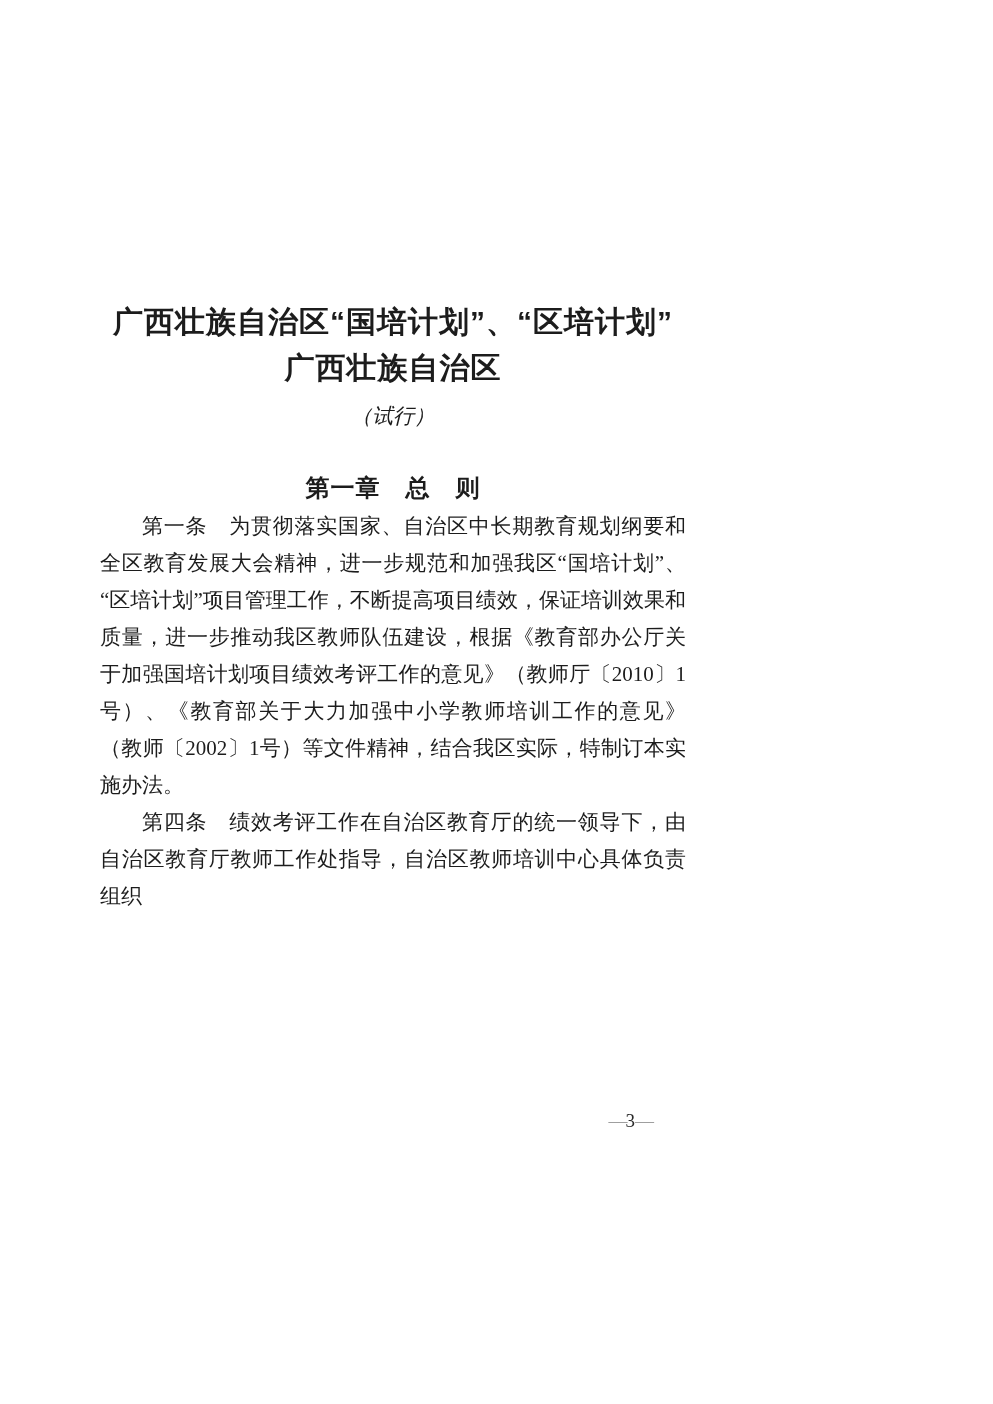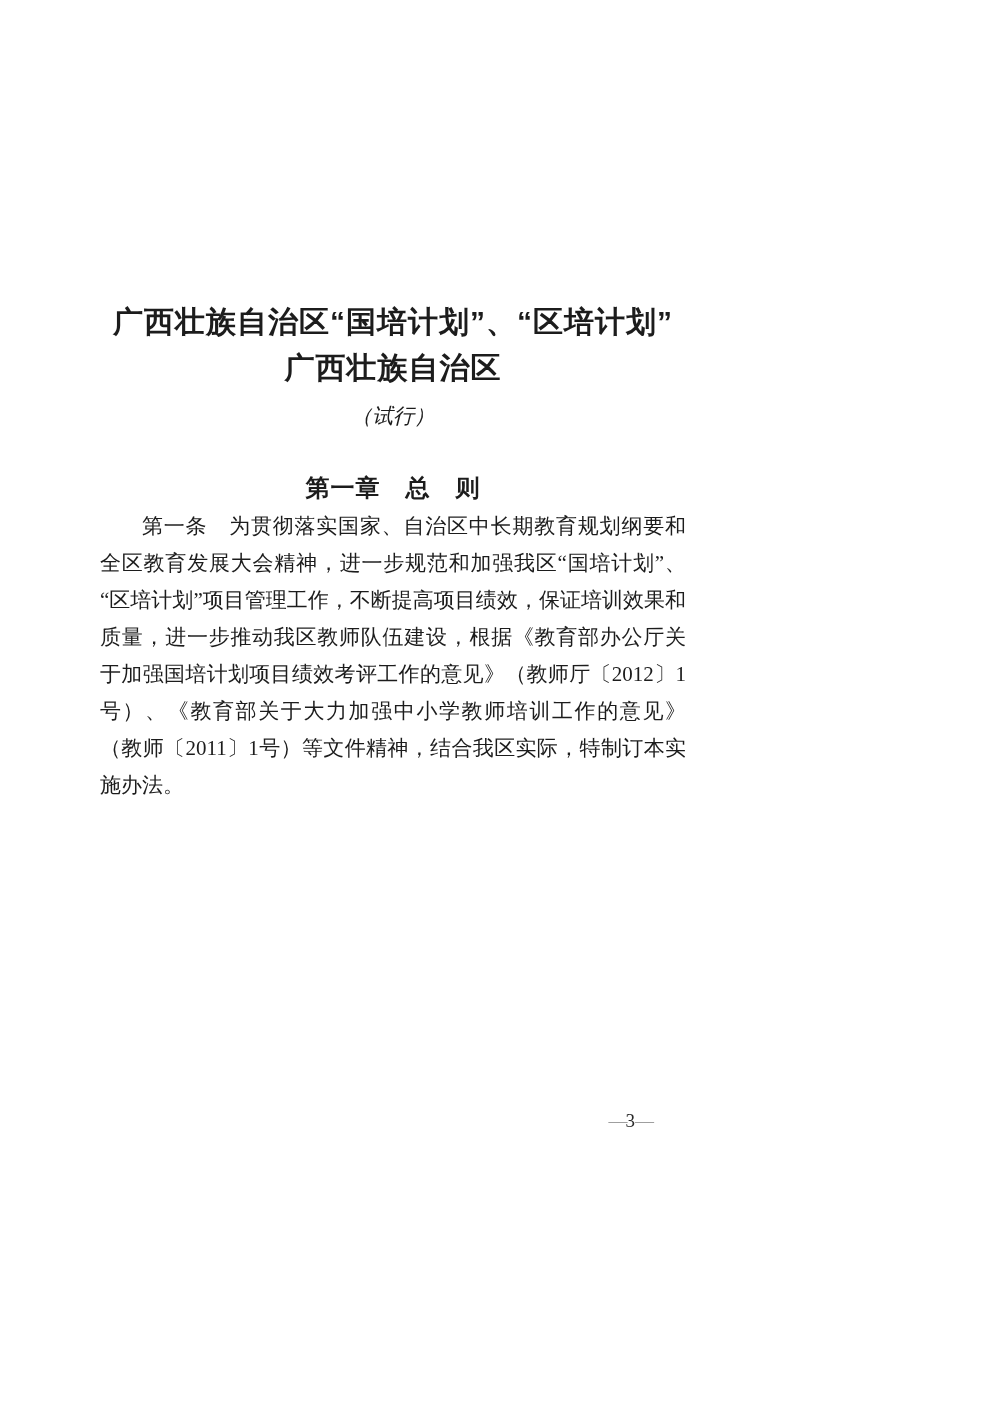--- a/index.html
+++ b/index.html
@@ -101,19 +101,20 @@
     <h1 class="title">
       <span class="title-line">广西壮族自治区“国培计划”、“区培计划”</span>
       <span class="title-line">广西壮族自治区</span>
     </h1>
 
     <div class="subtitle">（试行）</div>
 
     <h2 class="chapter">第一章　总　则</h2>
 
     <div class="body-text">
-      <p>第一条　为贯彻落实国家、自治区中长期教育规划纲要和全区教育发展大会精神，进一步规范和加强我区“国培计划”、“区培计划”项目管理工作，不断提高项目绩效，保证培训效果和质量，进一步推动我区教师队伍建设，根据《教育部办公厅关于加强国培计划项目绩效考评工作的意见》（教师厅〔2012〕1号）、《教育部关于大力加强中小学教师培训工作的意见》（教师〔2011〕1号）等文件精神，结合我区实际，特制订本实施办法。</p>
+      <p>第一条　为贯彻落实国家、自治区中长期教育规划纲要和全区教育发展大会精神，进一步规范和加强我区“国培计划”、“区培计划”项目管理工作，不断提高项目绩效，保证培训效果和质量，进一步推动我区教师队伍建设，根据《教育部办公厅关于加强国培计划项目绩效考评工作的意见》（教师厅〔2010〕1号）、《教育部关于大力加强中小学教师培训工作的意见》（教师〔2002〕1号）等文件精神，结合我区实际，特制订本实施办法。</p>
+      <p>第四条　绩效考评工作在自治区教育厅的统一领导下，由自治区教育厅教师工作处指导，自治区教师培训中心具体负责组织</p>
     </div>
 
     <div class="page-number"><span class="dash">—</span><span>3</span><span class="dash">—</span></div>
 
   </div>
 </div>
 
 </body></html>

